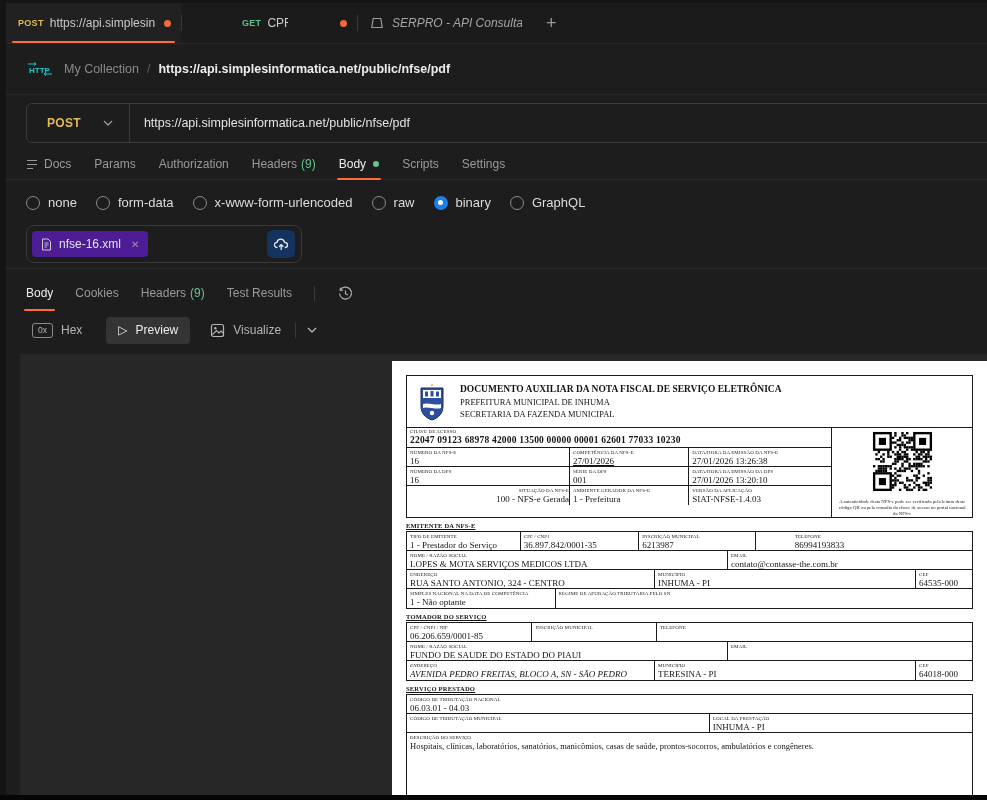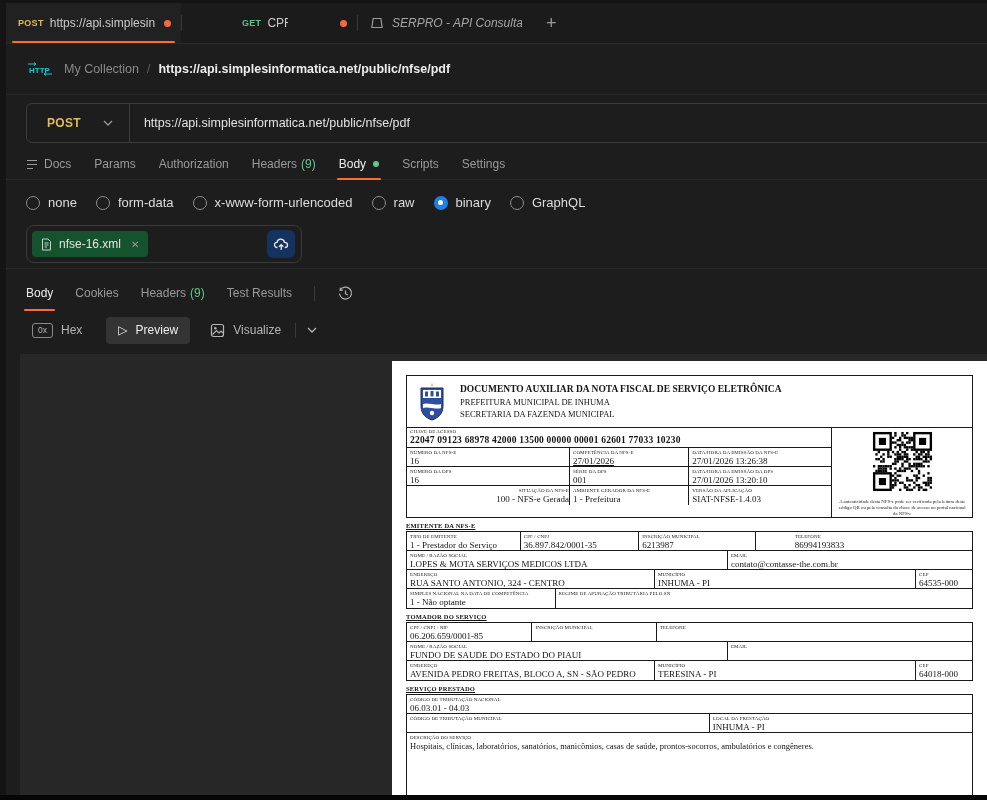--- a/index.html
+++ b/index.html
@@ -62,21 +62,21 @@
            gap:19px; padding-left:20px; }
   .mode { display:flex; align-items:center; gap:8px; font-size:13px; color:#dcdcdc; }
   .radio { width:14px; height:14px; border-radius:50%; border:1.5px solid #8c8c8c; flex:none; }
   .radio.sel { border:none; background:#1f7fe8; position:relative; }
   .radio.sel::after { content:""; position:absolute; left:4.5px; top:4.5px; width:5px; height:5px;
                       border-radius:50%; background:#fff; }
 
   
   #filebox { left:26px; top:225px; width:276px; height:38px; border:1px solid #3a3a3a;
              border-radius:8px; display:flex; align-items:center; padding:0 5px; }
-  #filechip { display:flex; align-items:center; gap:7px; background:#14532d; border-radius:4px;
+  #filechip { display:flex; align-items:center; gap:7px; background:#4c1d95; border-radius:4px;
               height:26px; padding:0 9px; font-size:12px; color:#e2e2e2; }
   #filechip .x { color:#9a9a9a; font-size:10px; margin-left:3px; }
   #uploadbtn { position:absolute; right:6px; top:4px; width:28px; height:28px; background:#14335f;
                border-radius:6px; display:flex; align-items:center; justify-content:center; }
 
   #pane-divider { left:6px; top:268px; right:0; height:1px; background:#2a2a2a; }
 
   
   #resptabs { left:6px; top:276px; right:0; height:34px; display:flex; align-items:stretch;
               gap:22px; padding-left:20px; font-size:12px; }
@@ -651,21 +651,21 @@
                 <div class="doc-td" style="width: 56.8%;">
                   <div class="cell-l">NOME / RAZÃO SOCIAL</div>
                   <div class="cell-v">FUNDO DE SAUDE DO ESTADO DO PIAUI</div>
                 </div>
                 <div class="doc-td" style="width: 43.2%;">
                   <div class="cell-l">EMAIL</div>
                   <div class="cell-v"></div>
                 </div>
               </div>
               <div class="doc-tr">
-                <div class="doc-td" style="width: 43.9%;">
+                <div class="doc-td" style="width: 43.9%; font-style: italic;">
                   <div class="cell-l">ENDEREÇO</div>
                   <div class="cell-v">AVENIDA PEDRO FREITAS, BLOCO A, SN - SÃO PEDRO</div>
                 </div>
                 <div class="doc-td" style="width: 46.2%;">
                   <div class="cell-l">MUNICÍPIO</div>
                   <div class="cell-v">TERESINA - PI</div>
                 </div>
                 <div class="doc-td" style="width: 9.9%;">
                   <div class="cell-l">CEP</div>
                   <div class="cell-v">64018-000</div>

